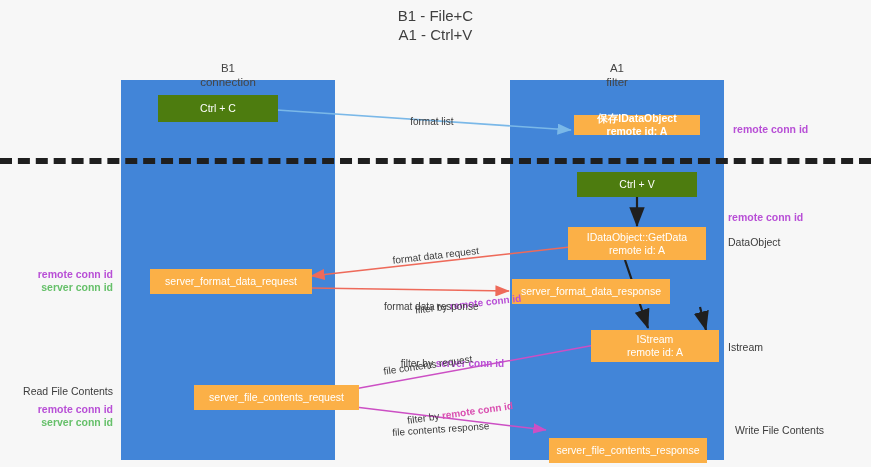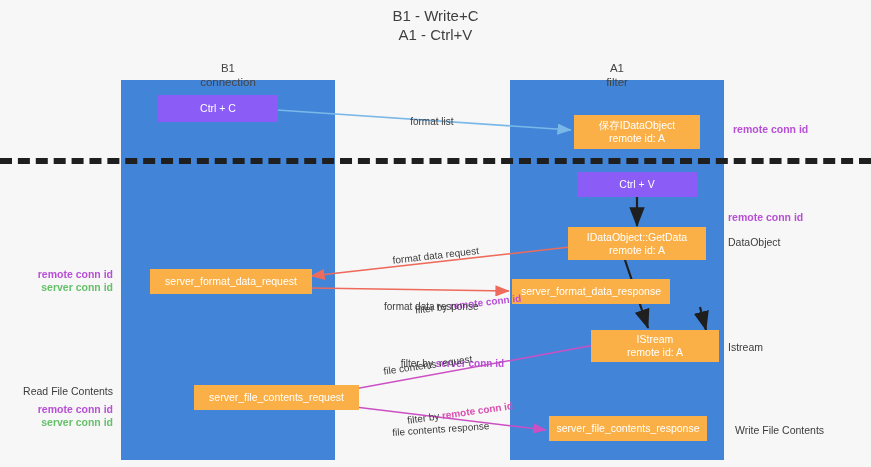--- a/index.html
+++ b/index.html
@@ -61,21 +61,21 @@
     display: flex;
     flex-direction: column;
     align-items: center;
     justify-content: center;
     color: #ffffff;
     font-size: 10.5px;
     line-height: 13px;
     text-align: center;
     white-space: pre;
   }
-  .box.green { background: #8b5cf6; }
+  .box.green { background: #4d7c0f; }
   .box.orange { background: #fbb047; }
   .box .l2 { display: block; }
 
   
   .side {
     position: absolute;
     font-size: 10.5px;
     line-height: 13.5px;
     white-space: pre;
   }
@@ -103,21 +103,21 @@
     width: 871px;
     height: 467px;
     pointer-events: none;
   }
 </style>
 </head>
 <body>
 
 <div id="canvas">
 
-  <div class="title" style="top:6px;">B1 - Write+C</div>
+  <div class="title" style="top:6px;">B1 - File+C</div>
   <div class="title" style="top:25px;">A1 - Ctrl+V</div>
 
   <div class="lane" style="left:121px; top:80px; width:214px; height:380px;"></div>
   <div class="lane" style="left:510px; top:80px; width:214px; height:380px;"></div>
 
   <div class="col-head" style="left:121px; top:48px; width:214px;">B1</div>
   <div class="col-head" style="left:121px; top:62px; width:214px;">connection</div>
   <div class="col-head" style="left:510px; top:48px; width:214px;">A1</div>
   <div class="col-head" style="left:510px; top:62px; width:214px;">filter</div>
 
@@ -153,21 +153,21 @@
 
     <line x1="314" y1="402" x2="546" y2="430" stroke="#cc4fc4" stroke-width="1.5" marker-end="url(#ah-pink)"></line>
   </svg>
 
   <div class="divider"></div>
 
   <div class="box green" style="left:158px; top:95px; width:120px; height:27px;">
     <span>Ctrl + C</span>
   </div>
 
-  <div class="box orange" style="left:574px; top:115px; width:126px; height:34px;">
+  <div class="box orange" style="left:574px; top:115px; width:126px; height:20px;font-weight:bold;">
     <span>保存IDataObject</span>
     <span class="l2">remote id: A</span>
   </div>
 
   <div class="box green" style="left:577px; top:172px; width:120px; height:25px;">
     <span>Ctrl + V</span>
   </div>
 
   <div class="box orange" style="left:568px; top:227px; width:138px; height:33px;">
     <span>IDataObject::GetData</span>
@@ -184,21 +184,21 @@
 
   <div class="box orange" style="left:591px; top:330px; width:128px; height:32px;">
     <span>IStream</span>
     <span class="l2">remote id: A</span>
   </div>
 
   <div class="box orange" style="left:148px; top:385px; width:165px; height:25px;margin-left:46px;">
     <span>server_file_contents_request</span>
   </div>
 
-  <div class="box orange" style="left:549px; top:416px; width:158px; height:25px;">
+  <div class="box orange" style="left:549px; top:438px; width:158px; height:25px;">
     <span>server_file_contents_response</span>
   </div>
 
   <div class="cap" style="left:399px; top:102px;">
     <span>format list</span>
   </div>
 
   <div class="cap rot" style="left:389px; top:228px; transform:rotate(-6.5deg);">
     <div>format data request</div>
     <div>

